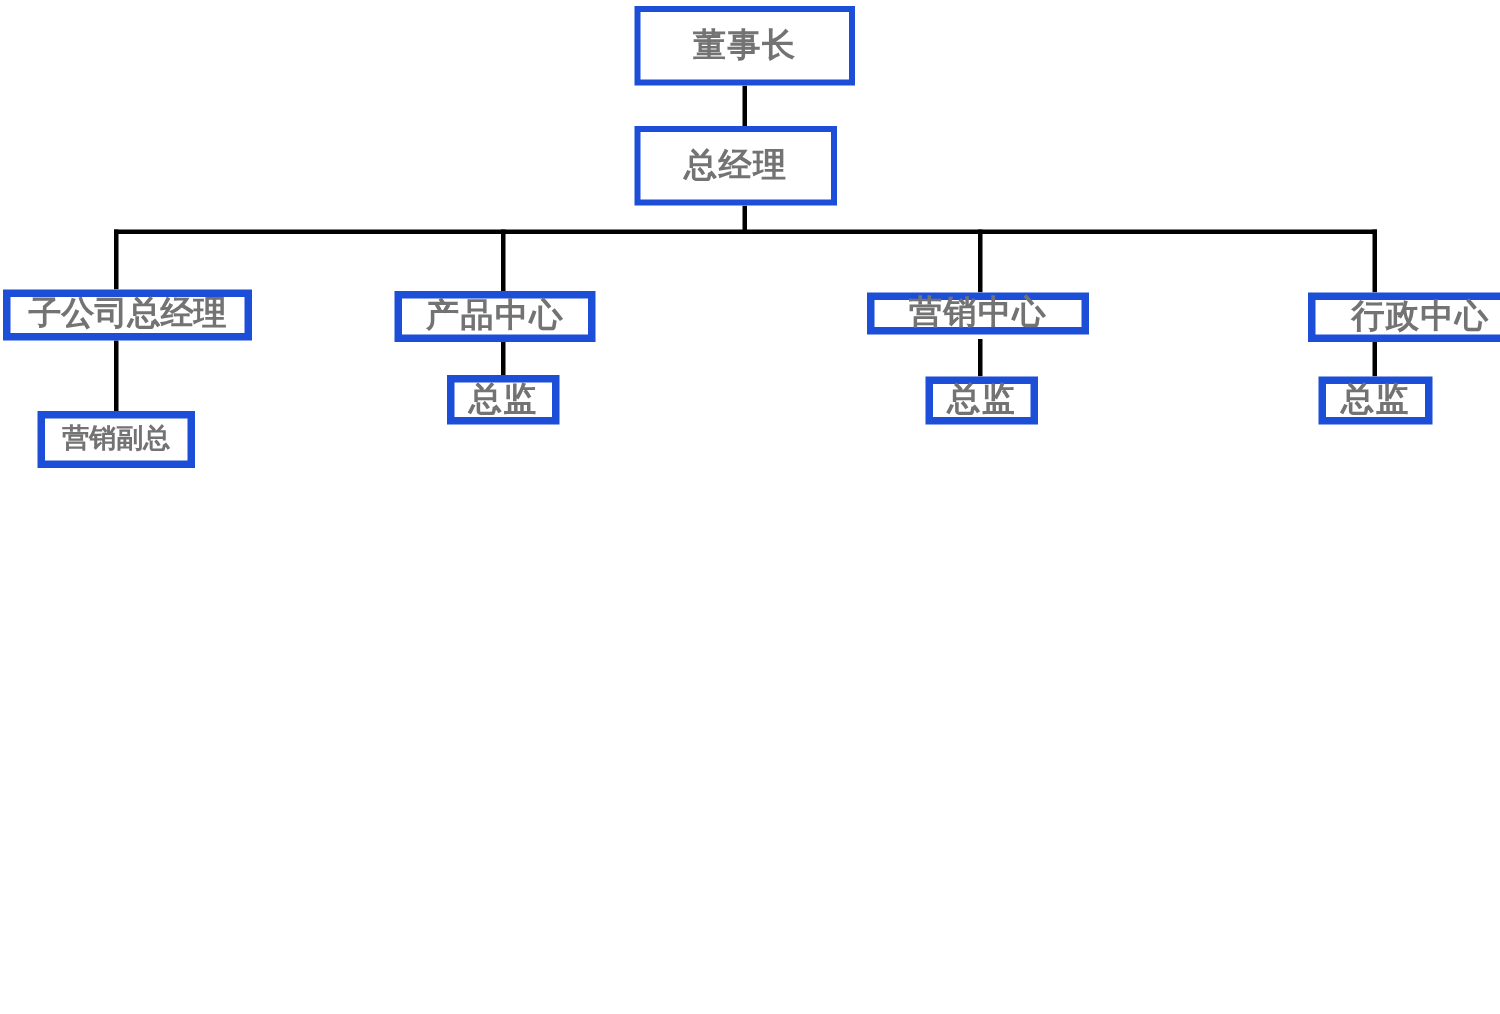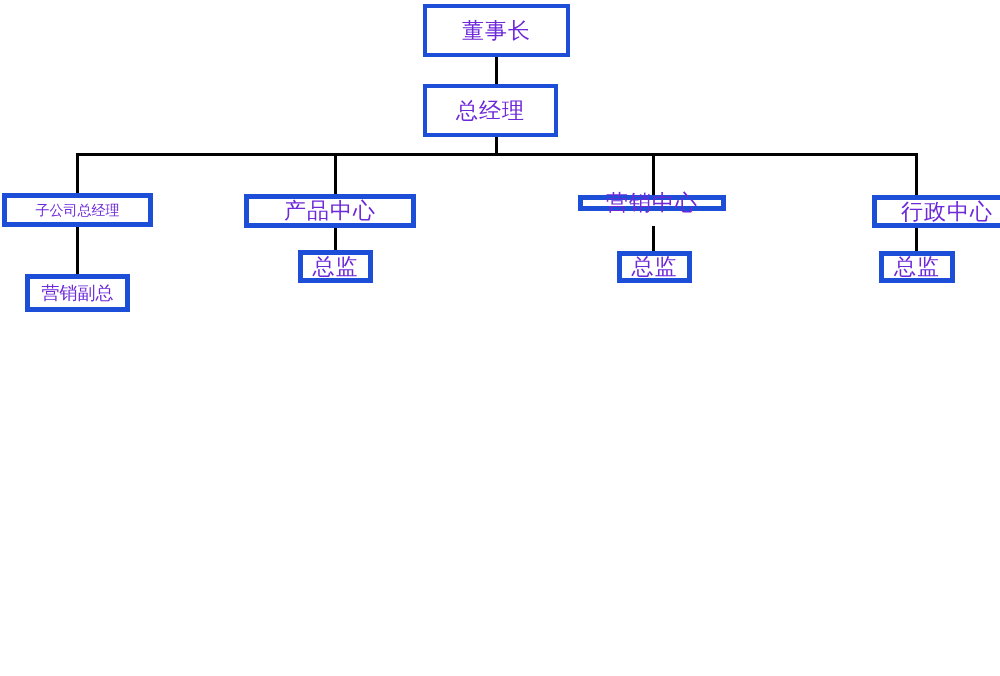--- a/index.html
+++ b/index.html
@@ -11,41 +11,41 @@
   .canvas {
     position: relative;
     width: 1000px; height: 676px;
     background: #ffffff;
     overflow: hidden;
   }
   .node {
     position: absolute;
     background: #ffffff;
     border: 5px solid #1d4ed8;
-    color: #6d28d9;
+    color: #737373;
     display: flex;
     align-items: center;
     justify-content: center;
     font-size: 22px;
-    font-weight: normal;
+    font-weight: bold;
     white-space: nowrap;
     letter-spacing: 1px;
     line-height: 1;
   }
   .lvl-top { border-width: 4px; }
   .line { position: absolute; background: #000000; }
 
   
   .n-chairman { left: 423px; top: 4px;   width: 147px; height: 53px; }
   .n-gm       { left: 423px; top: 84px;  width: 135px; height: 53px; }
-  .n-b1       { left: 2px;   top: 193px; width: 151px; height: 34px; font-size: 14px; letter-spacing: 0; }
+  .n-b1       { left: 2px;   top: 193px; width: 166px; height: 34px; font-size: 22px; letter-spacing: 0; }
   .n-b1c      { left: 25px;  top: 274px; width: 105px; height: 38px; font-size: 18px; letter-spacing: 0; }
-  .n-b2       { left: 244px; top: 194px; width: 172px; height: 34px; }
+  .n-b2       { left: 263px; top: 194px; width: 134px; height: 34px; }
   .n-b2c      { left: 298px; top: 250px; width: 75px;  height: 33px; }
-  .n-b3       { left: 578px; top: 195px; width: 148px; height: 16px; }
+  .n-b3       { left: 578px; top: 195px; width: 148px; height: 28px; }
   .n-b3c      { left: 617px; top: 251px; width: 75px;  height: 32px; }
   .n-b4       { left: 872px; top: 195px; width: 150px; height: 33px; }
   .n-b4c      { left: 879px; top: 251px; width: 76px;  height: 32px; }
 
   
   .l-v1  { left: 495px; top: 57px;  width: 3px;   height: 27px; }
   .l-v2  { left: 495px; top: 137px; width: 3px;   height: 17px; }
   .l-bus { left: 76px;  top: 153px; width: 842px; height: 3px;  }
   .l-d1  { left: 76px;  top: 153px; width: 3px;   height: 40px; }
   .l-d2  { left: 334px; top: 153px; width: 3px;   height: 41px; }

